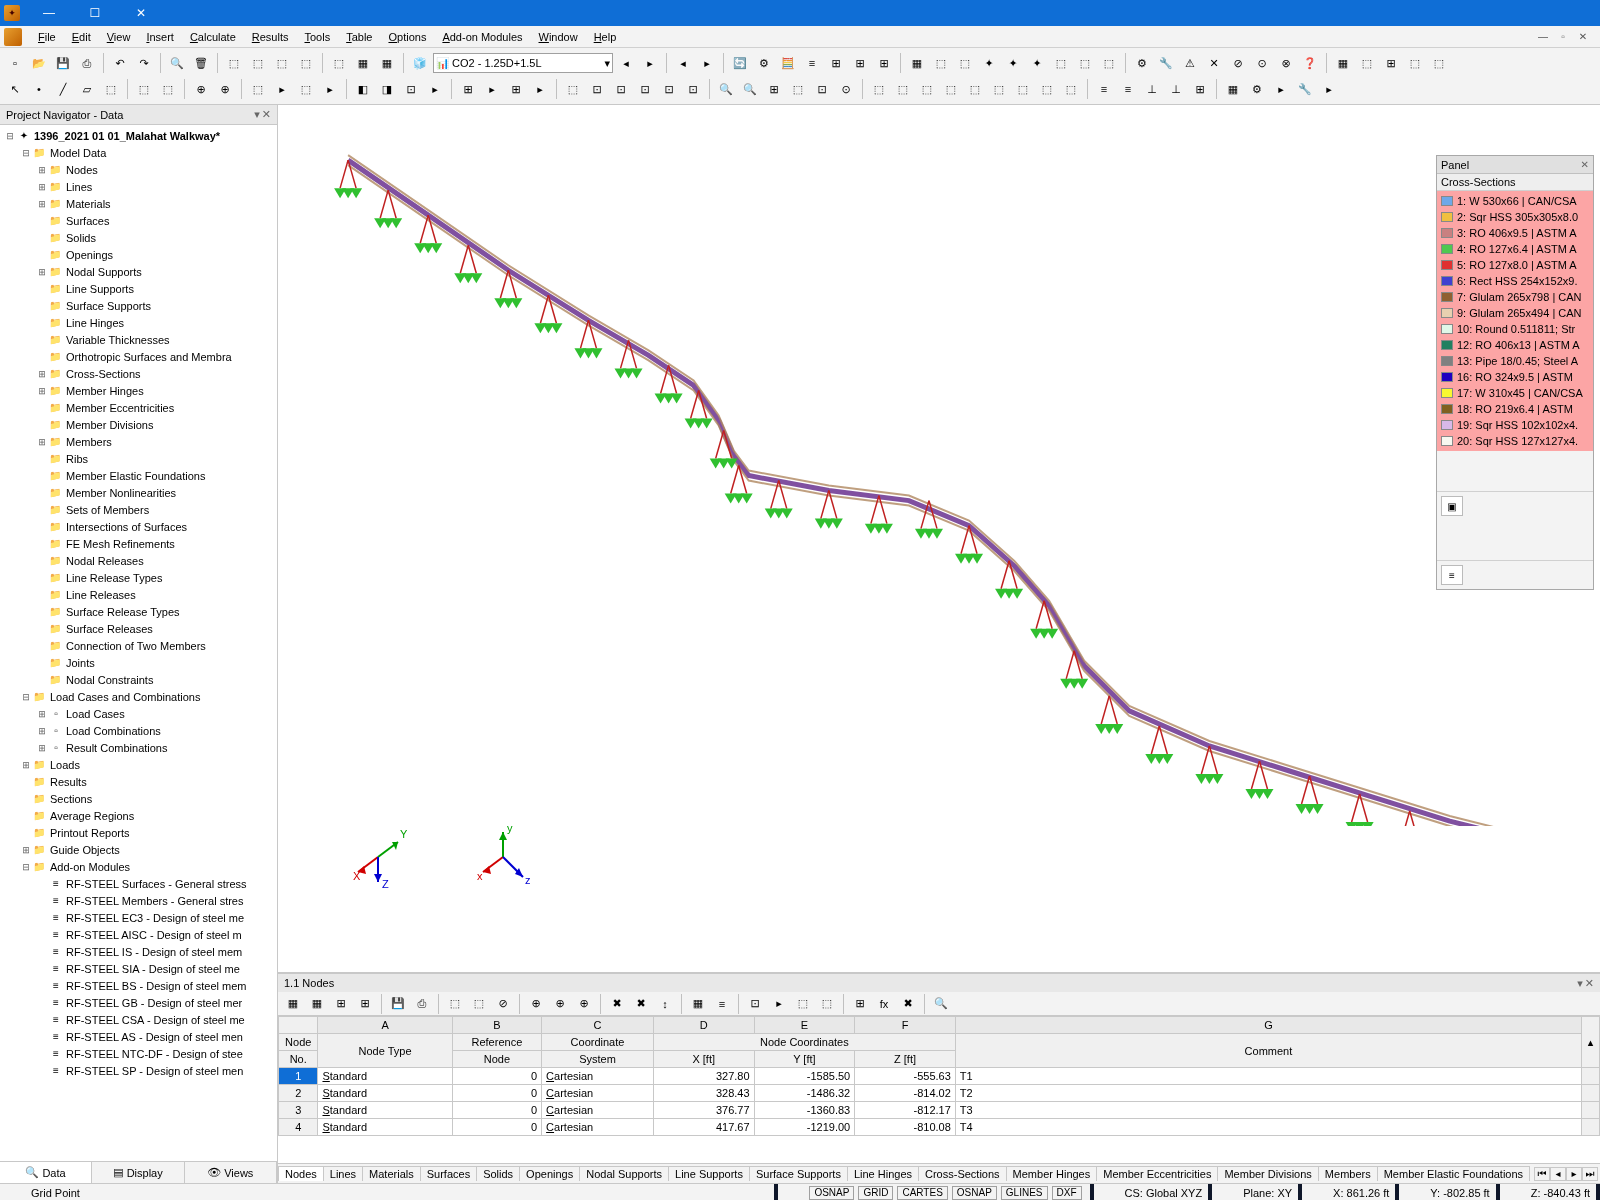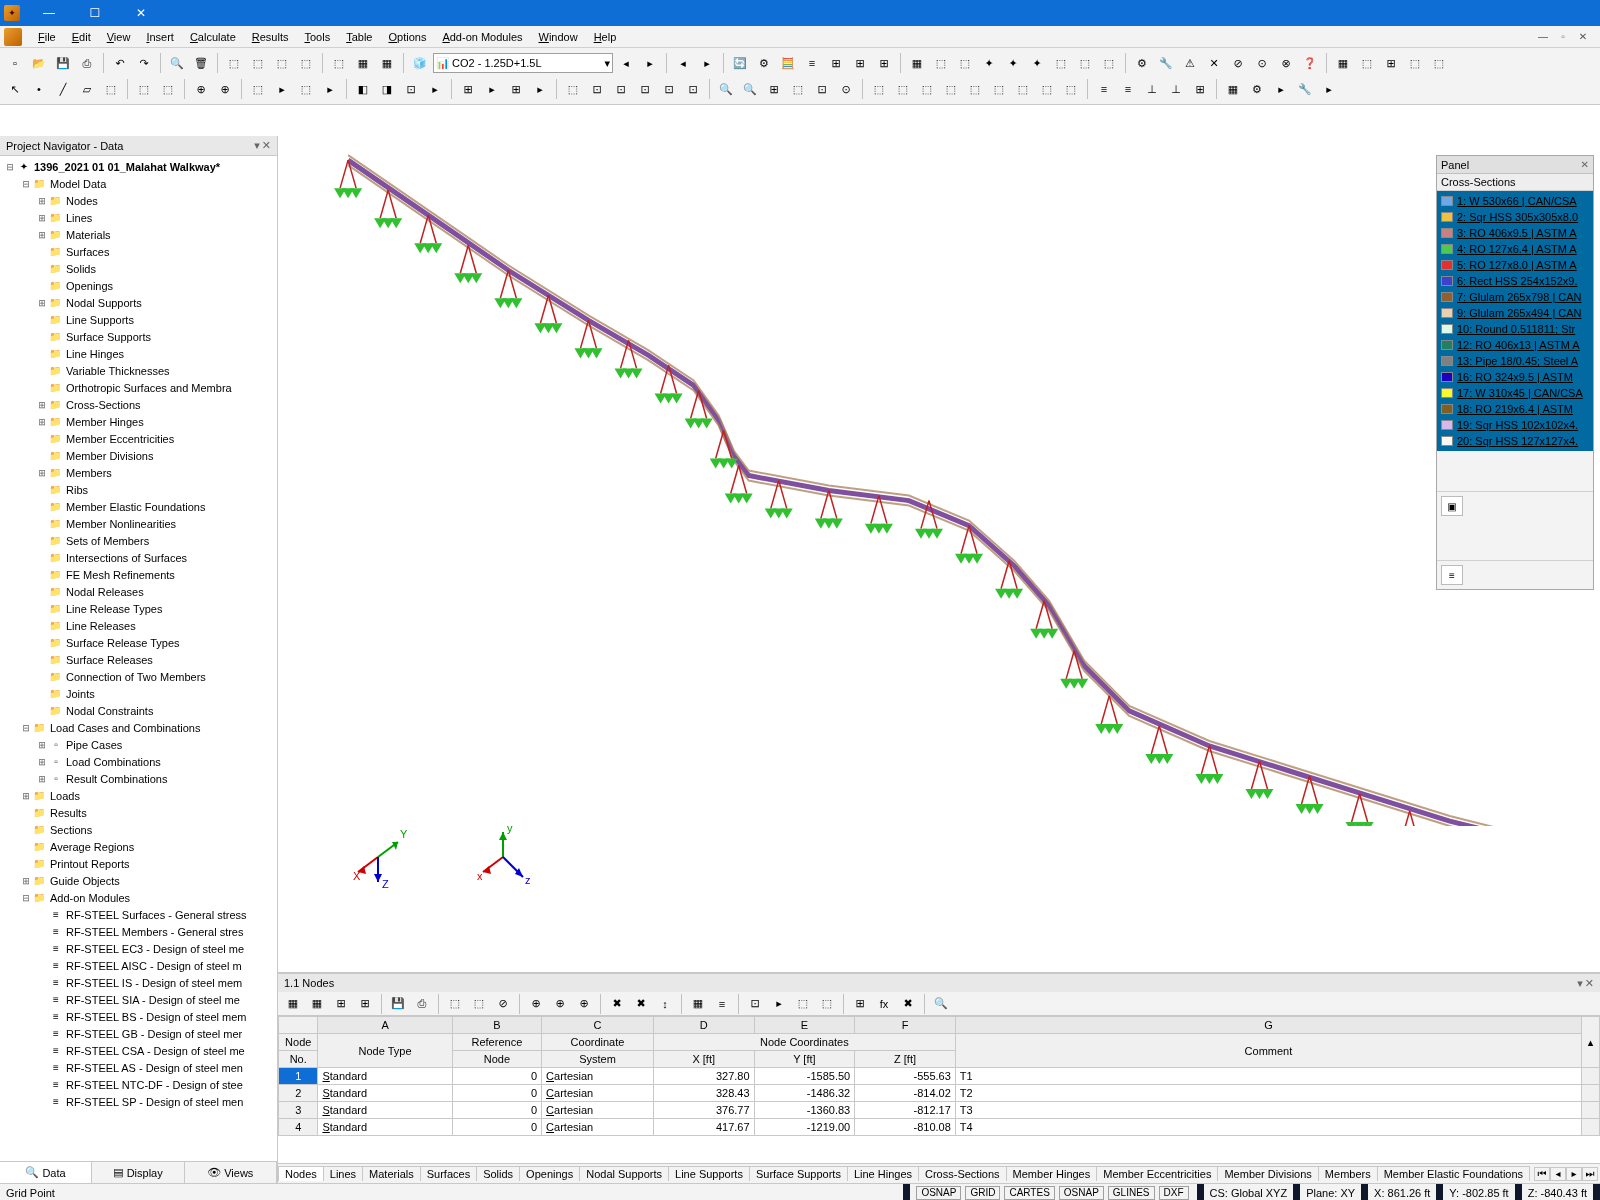--- a/index.html
+++ b/index.html
@@ -26,21 +26,21 @@
 .tb-row { display: flex; align-items: center; gap: 2px; height: 26px; flex-wrap:nowrap; }
 .tb-btn { width: 22px; height: 22px; display:inline-flex; align-items:center; justify-content:center; border: 1px solid transparent; border-radius:2px; font-size:11px; }
 .tb-sep { width: 1px; height: 20px; background: #c0c0c0; margin: 0 3px; }
 .tb-combo { height: 20px; border:1px solid #a0a0a0; background:#fff; font-size:11px; padding: 0 2px; display:inline-flex; align-items:center; }
 .tb-combo.load { width: 180px; }
 
 
 .main { display: flex; height: calc(1200px - 26px - 22px - 56px - 18px); }
 
 
-.nav-wrap { width: 278px; display:flex; flex-direction:column; border-right:1px solid #c8c8c8;margin-top:31px; }
+.nav-wrap { width: 278px; display:flex; flex-direction:column; border-right:1px solid #c8c8c8; }
 .nav-title { height: 20px; background: #e8e8e8; border-bottom:1px solid #c8c8c8; display:flex; align-items:center; padding: 0 6px; font-size:11px; }
 .nav-title .nt-btns { margin-left:auto; display:flex; gap:2px; font-size:10px; color:#666; }
 .tree { flex:1; overflow-y:auto; overflow-x:hidden; padding: 2px 0; background:#fff; position:relative; }
 .tree .row { display:flex; align-items:center; height:17px; padding-left:4px; white-space:nowrap; cursor:default;}
 .tree .exp { width:12px; text-align:center; color:#666; font-size:9px; display:inline-block;}
 .tree .ico { width:16px; height:14px; display:inline-flex; align-items:center; justify-content:center; margin-right:2px; font-size:10px;}
 .tree .folder { color:#e8a030; }
 .tree .lbl { font-size:11px; }
 .tree .root .lbl { font-weight:bold; }
 .nav-tabs { height: 22px; border-top:1px solid #c8c8c8; display:flex; background:#f3f3f3; }
@@ -50,21 +50,21 @@
 
 .center { flex:1; display:flex; flex-direction:column; position:relative; }
 .viewport { flex:1; background:#fff; position:relative; overflow:hidden; border-bottom:1px solid #c8c8c8;}
 .model-svg { position:absolute; inset:0; }
 
 
 .panel { position:absolute; right:6px; top:50px; width:158px; background:#f3f3f3; border:1px solid #a8a8a8; }
 .panel-title { height:18px; background:#e0e0e0; border-bottom:1px solid #c0c0c0; display:flex; align-items:center; padding:0 4px; font-size:11px;}
 .panel-title .x { margin-left:auto; color:#666; font-size:10px;}
 .panel-sub { padding:2px 4px; font-size:11px; background:#eee; border-bottom:1px solid #d0d0d0;}
-.legend { background:#0369a1; padding:2px 0;text-decoration:underline; }
+.legend { background:#fca5a5; padding:2px 0; }
 .legend-row { display:flex; align-items:center; height:16px; padding:0 4px; font-size:10px; white-space:nowrap; overflow:hidden;}
 .legend-sw { width:12px; height:10px; margin-right:4px; border:1px solid #888; flex-shrink:0;}
 .panel-btns { padding:4px; display:flex; gap:4px; border-top:1px solid #d0d0d0; margin-top:40px;}
 .panel-btns .pb { width:22px; height:20px; border:1px solid #bbb; background:#fff; display:inline-flex;align-items:center;justify-content:center;font-size:10px;}
 
 
 .tablepane { height:210px; display:flex; flex-direction:column; border-top:1px solid #c8c8c8;}
 .tp-title { height:18px; background:#e8e8e8; display:flex; align-items:center; padding:0 6px; font-size:11px;}
 .tp-title .nt-btns { margin-left:auto; display:flex; gap:2px; font-size:10px; color:#666; }
 .tp-toolbar { height:24px; background:#f3f3f3; border-bottom:1px solid #c8c8c8; display:flex; align-items:center; gap:2px; padding:0 4px;}
@@ -78,21 +78,21 @@
 table.data td.num { text-align:right; }
 table.data td.txt { text-align:left; }
 .tp-tabs { height:20px; background:#f3f3f3; border-top:1px solid #c8c8c8; display:flex; align-items:center; overflow:hidden;}
 .tp-tab { padding:1px 6px; border:1px solid #c8c8c8; border-bottom:none; margin-right:-1px; font-size:11px; background:#f3f3f3; white-space:nowrap; cursor:default;}
 .tp-tab.active { background:#fff; }
 .tp-tabs .scroller { margin-left:auto; display:flex; gap:0; padding-right:2px;}
 .tp-tabs .scroller span{ width:16px; text-align:center; border:1px solid #c8c8c8; font-size:10px;}
 
 
 .status { height:18px; background:#f3f3f3; border-top:1px solid #c8c8c8; display:flex; align-items:center; font-size:11px; }
-.status .cell { border-right:7px solid #0f172a; padding:0 6px; height:100%; display:flex; align-items:center;}
+.status .cell { border-right:4px solid #0f172a; padding:0 6px; height:100%; display:flex; align-items:center;margin-left:25px;}
 .status .fill { flex:1; }
 .status .snap { border:1px solid #a0a0a0; padding:0 4px; margin-right:2px; font-size:10px; height:14px; display:flex; align-items:center;}
 
 
 .axes { position:absolute; font-size:10px; }
 .axes.a1 { left:70px; bottom:80px; }
 .axes.a2 { left:195px; bottom:80px; }
 </style>
 </head>
 <body>
@@ -425,21 +425,21 @@
           <span class="lbl">Nodal Constraints</span>
         </div>
         <div class="row" style="padding-left: 20px;">
           <span class="exp">⊟</span>
           <span class="ico folder">📁</span>
           <span class="lbl">Load Cases and Combinations</span>
         </div>
         <div class="row" style="padding-left: 36px;">
           <span class="exp">⊞</span>
           <span class="ico ">▫</span>
-          <span class="lbl">Pipe Cases</span>
+          <span class="lbl">Load Cases</span>
         </div>
         <div class="row" style="padding-left: 36px;">
           <span class="exp">⊞</span>
           <span class="ico ">▫</span>
           <span class="lbl">Load Combinations</span>
         </div>
         <div class="row" style="padding-left: 36px;">
           <span class="exp">⊞</span>
           <span class="ico ">▫</span>
           <span class="lbl">Result Combinations</span>

